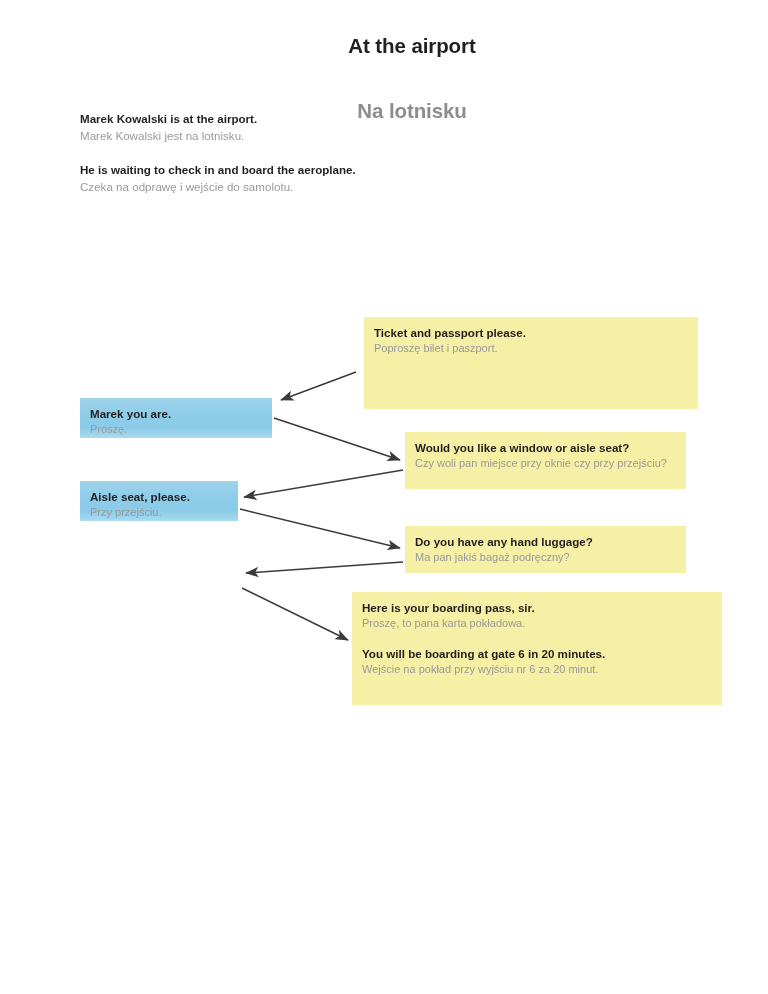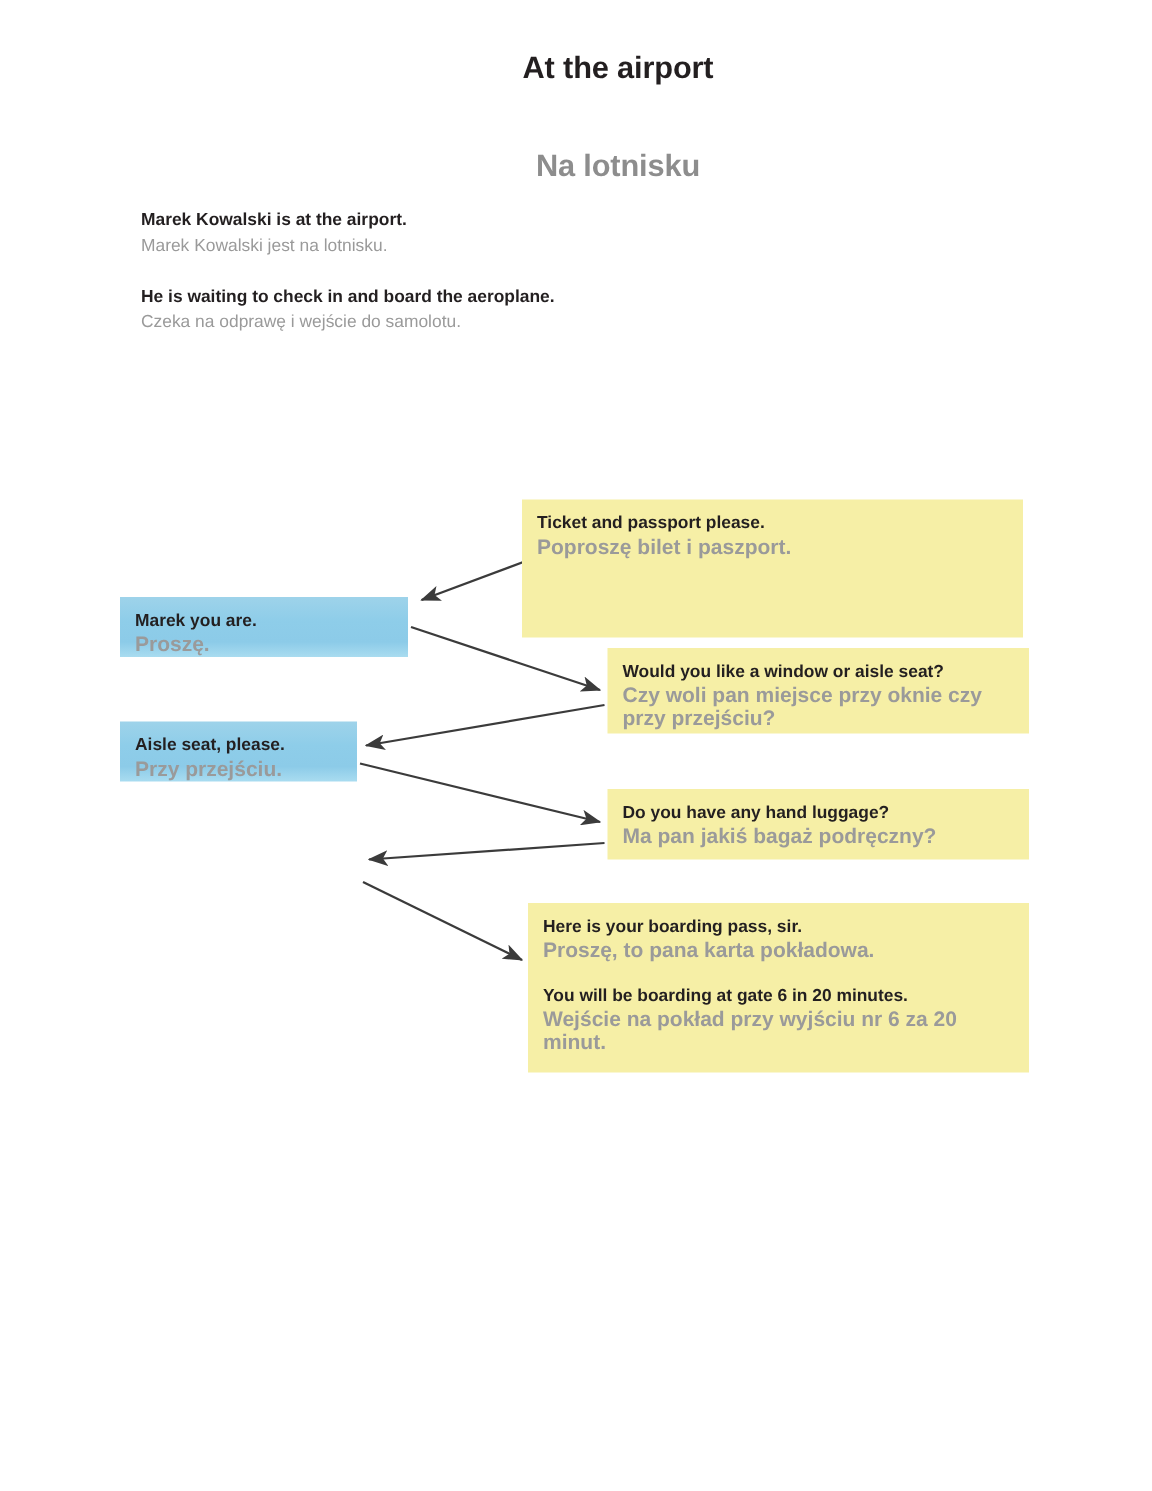--- a/index.html
+++ b/index.html
@@ -43,23 +43,22 @@
     font-weight: bold;
     color: #8d8d8d;
     letter-spacing: -0.1px;
     line-height: 25px;
     margin-top: 40px;
   }
 
   
   .intro {
     position: absolute;
-    left: 94px;
+    left: 80px;
     width: 560px;
-    margin-top: 28px;
   }
   .intro-1 { top: 111px; }
   .intro-2 { top: 162px; }
   .line-en {
     font-size: 11.6px;
     font-weight: bold;
     color: #231f20;
     line-height: 16.5px;
     white-space: nowrap;
   }
@@ -82,43 +81,43 @@
   .bubble-blue {
     background: linear-gradient(to bottom, #9ed3ea 0%, #8ecde9 40%, #8ccbe8 75%, #a9dcf0 100%);
   }
   .bubble .b-en {
     font-size: 11.6px;
     font-weight: bold;
     color: #231f20;
     line-height: 15.5px;
   }
   .bubble .b-pl {
-    font-size: 14px;
-    font-weight: bold;
+    font-size: 11px;
+    font-weight: normal;
     color: #9a9a9a;
     line-height: 15.5px;
   }
   .bubble .pair + .pair {
     margin-top: 15px;
   }
   .bubble-inner {
     position: absolute;
     left: 10px;
     top: 8px;
     right: 8px;
   }
 
   
-  #bubble-ticket      { left: 348px; top: 317px; width: 334px; height: 92px; margin-top: 16px; }
+  #bubble-ticket      { left: 364px; top: 317px; width: 334px; height: 92px; }
   #bubble-here        { left: 80px;  top: 398px; width: 192px; height: 40px; }
   #bubble-seat-q      { left: 405px; top: 432px; width: 281px; height: 57px; }
   #bubble-aisle       { left: 80px;  top: 481px; width: 158px; height: 40px; }
   #bubble-luggage-q   { left: 405px; top: 526px; width: 281px; height: 47px; }
   #bubble-yesbag      { left: 80px;  top: 555px; width: 160px; height: 40px; }
-  #bubble-boarding    { left: 352px; top: 592px; width: 334px; height: 113px; margin-top: 10px; }
+  #bubble-boarding    { left: 352px; top: 592px; width: 370px; height: 113px; }
 
   
   #arrows {
     position: absolute;
     left: 0; top: 0;
     width: 768px;
     height: 994px;
     pointer-events: none;
   }
 </style>

